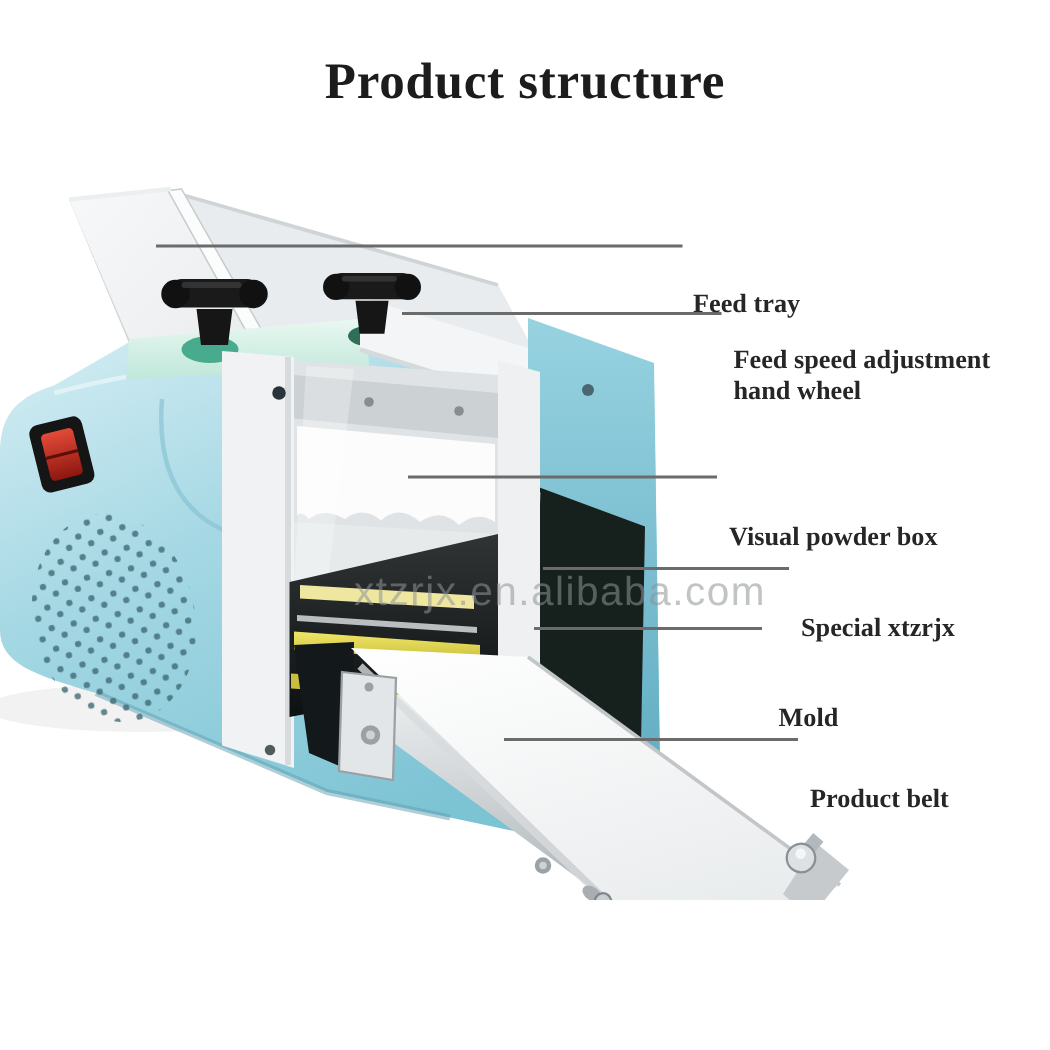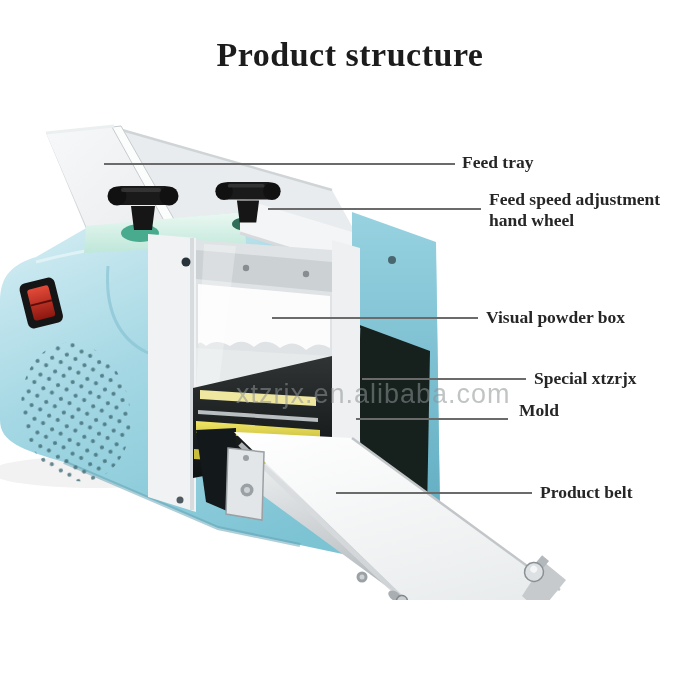--- a/index.html
+++ b/index.html
@@ -14,21 +14,21 @@
   .machine-svg{position:absolute;left:0;top:0;}
   .watermark{
     position:absolute;left:236px;top:334px;font-family:"Liberation Sans",sans-serif;
     font-size:27px;color:#8f9496;opacity:.55;letter-spacing:1px;white-space:nowrap;
     pointer-events:none;
     margin-top:45px;
   }
   .callout{position:absolute;height:2px;background:#6b6b6b;}
   .lbl{
     position:absolute;font-size:17.5px;font-weight:bold;color:#262626;
-    line-height:21px;white-space:nowrap;
+    line-height:21px;white-space:nowrap;margin-top:40px;
   }
   .lbl.wrap{white-space:normal;width:192px;}
 </style>
 </head>
 <body>
 
 <div id="stage">
 
   <div class="title">Product structure</div>
 
@@ -203,16 +203,16 @@
   <div class="callout" style="left:268px;top:208px;width:213px"></div>
   <div class="callout" style="left:272px;top:317px;width:206px"></div>
   <div class="callout" style="left:362px;top:378px;width:164px"></div>
   <div class="callout" style="left:356px;top:418px;width:152px"></div>
   <div class="callout" style="left:336px;top:492px;width:196px"></div>
 
   <div class="lbl" style="left:462px;top:152px">Feed tray</div>
   <div class="lbl wrap" style="left:489px;top:189px">Feed speed adjustment hand wheel</div>
   <div class="lbl" style="left:486px;top:307px">Visual powder box</div>
   <div class="lbl" style="left:534px;top:368px">Special xtzrjx</div>
-  <div class="lbl" style="left:519px;top:400px">Mold</div>
+  <div class="lbl" style="left:519px;top:428px">Mold</div>
   <div class="lbl" style="left:540px;top:482px">Product belt</div>
 
 </div>
 
 </body></html>

